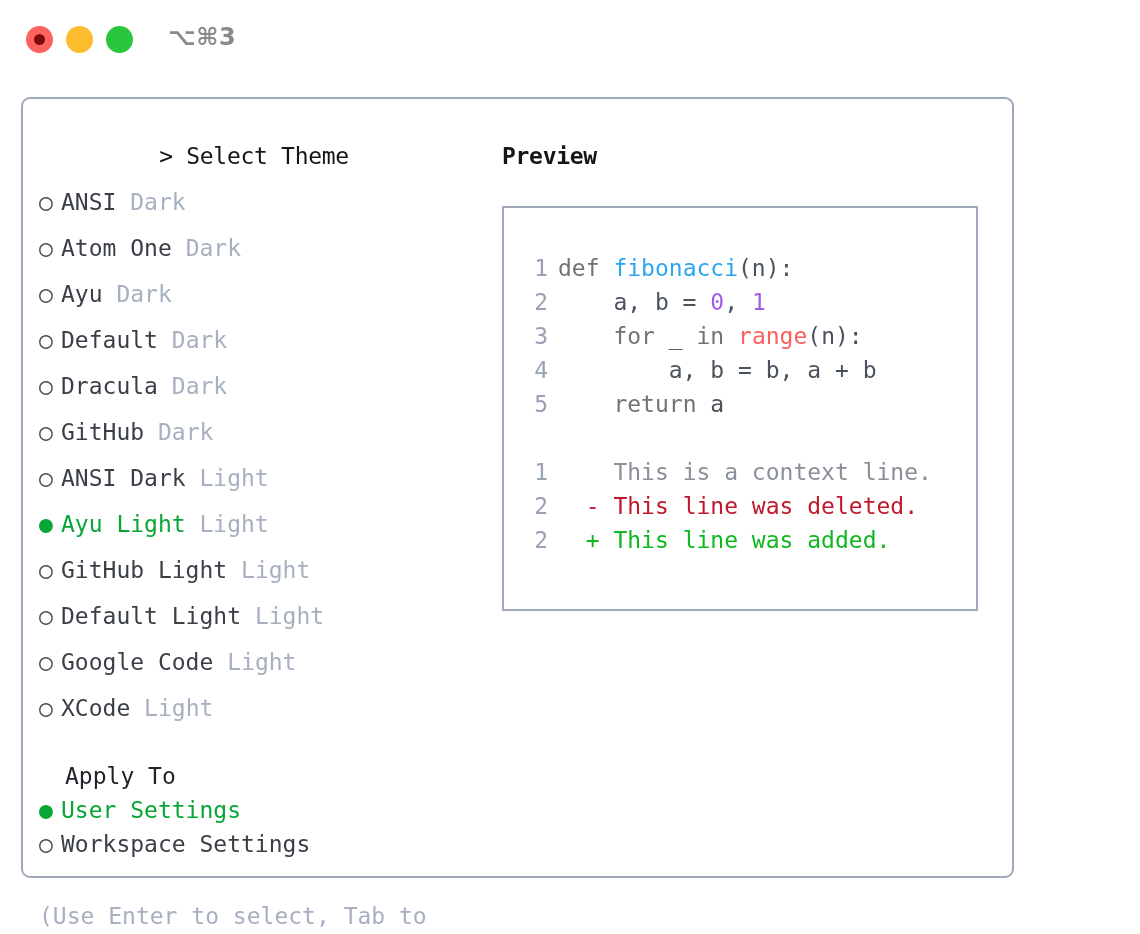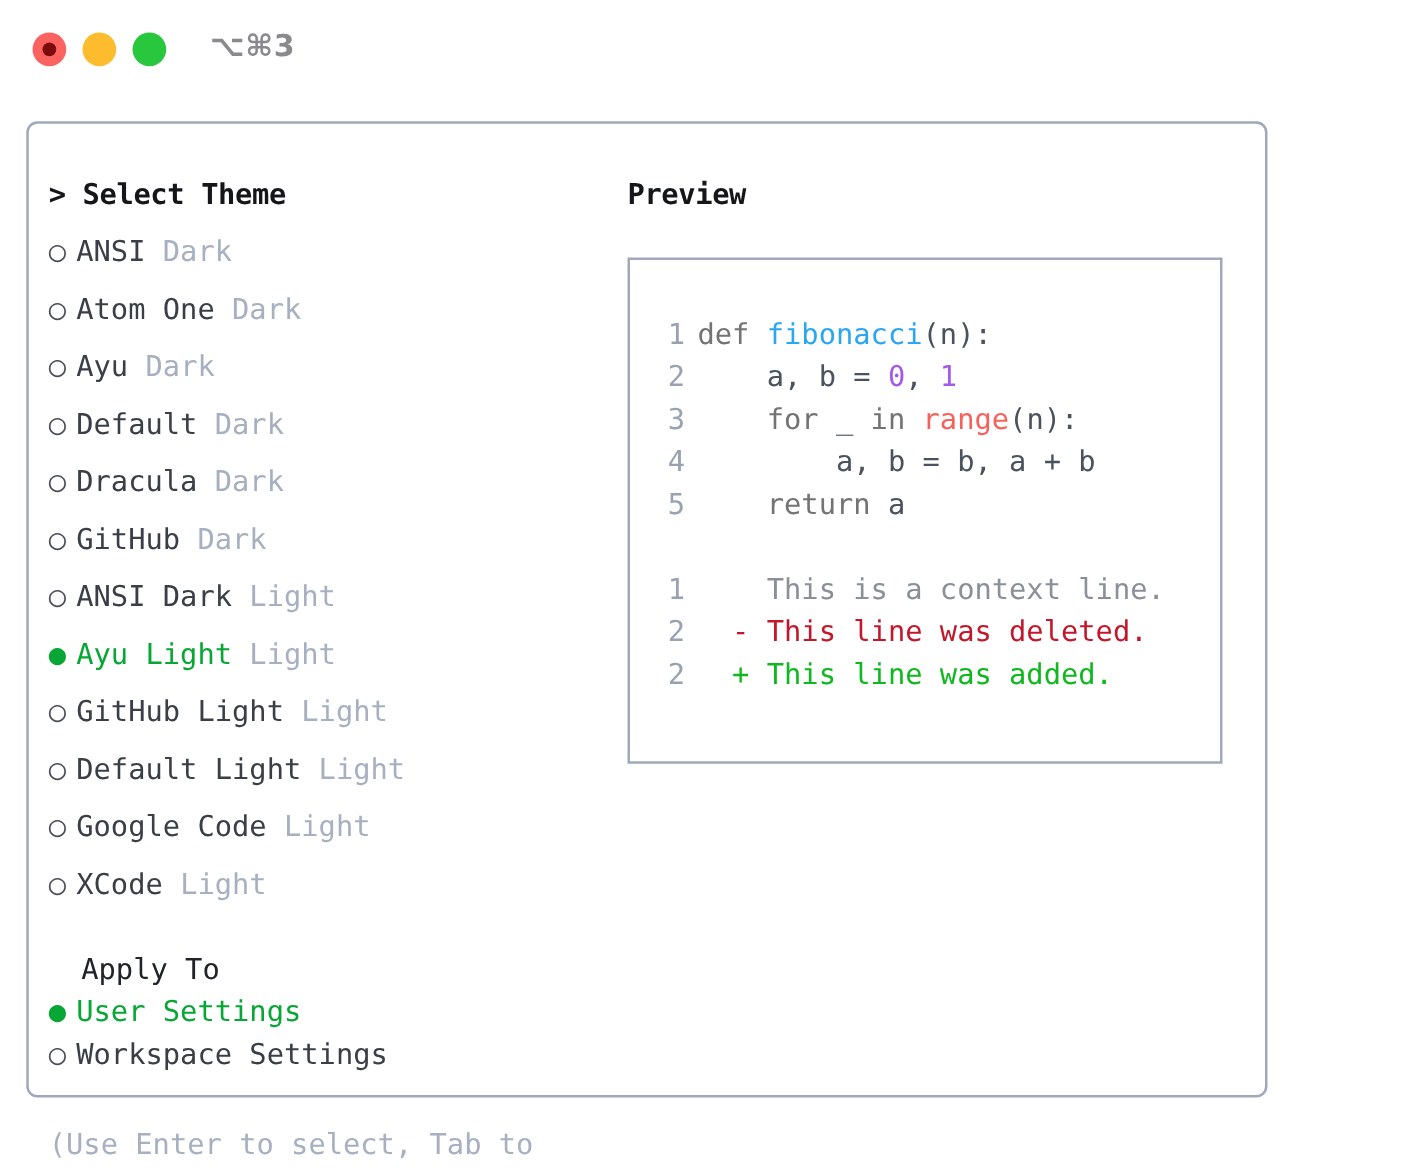--- a/index.html
+++ b/index.html
@@ -84,23 +84,24 @@
 
   .row {
     height: 34px;
     line-height: 34px;
     font-size: 23px;
     white-space: pre;
     font-family: "DejaVu Sans Mono", monospace;
   }
 
   #select-theme-header {
-    font-weight: bold;
+    font-weight: normal;
     color: #14161A;
     letter-spacing: -0.3px;
+    text-align: center;
   }
 
   .theme-row {
     color: #3A3F47;
     margin-top: 12px;
   }
   .theme-row .bullet {
     display: inline-block;
     width: 22px;
     color: #4A4F58;

